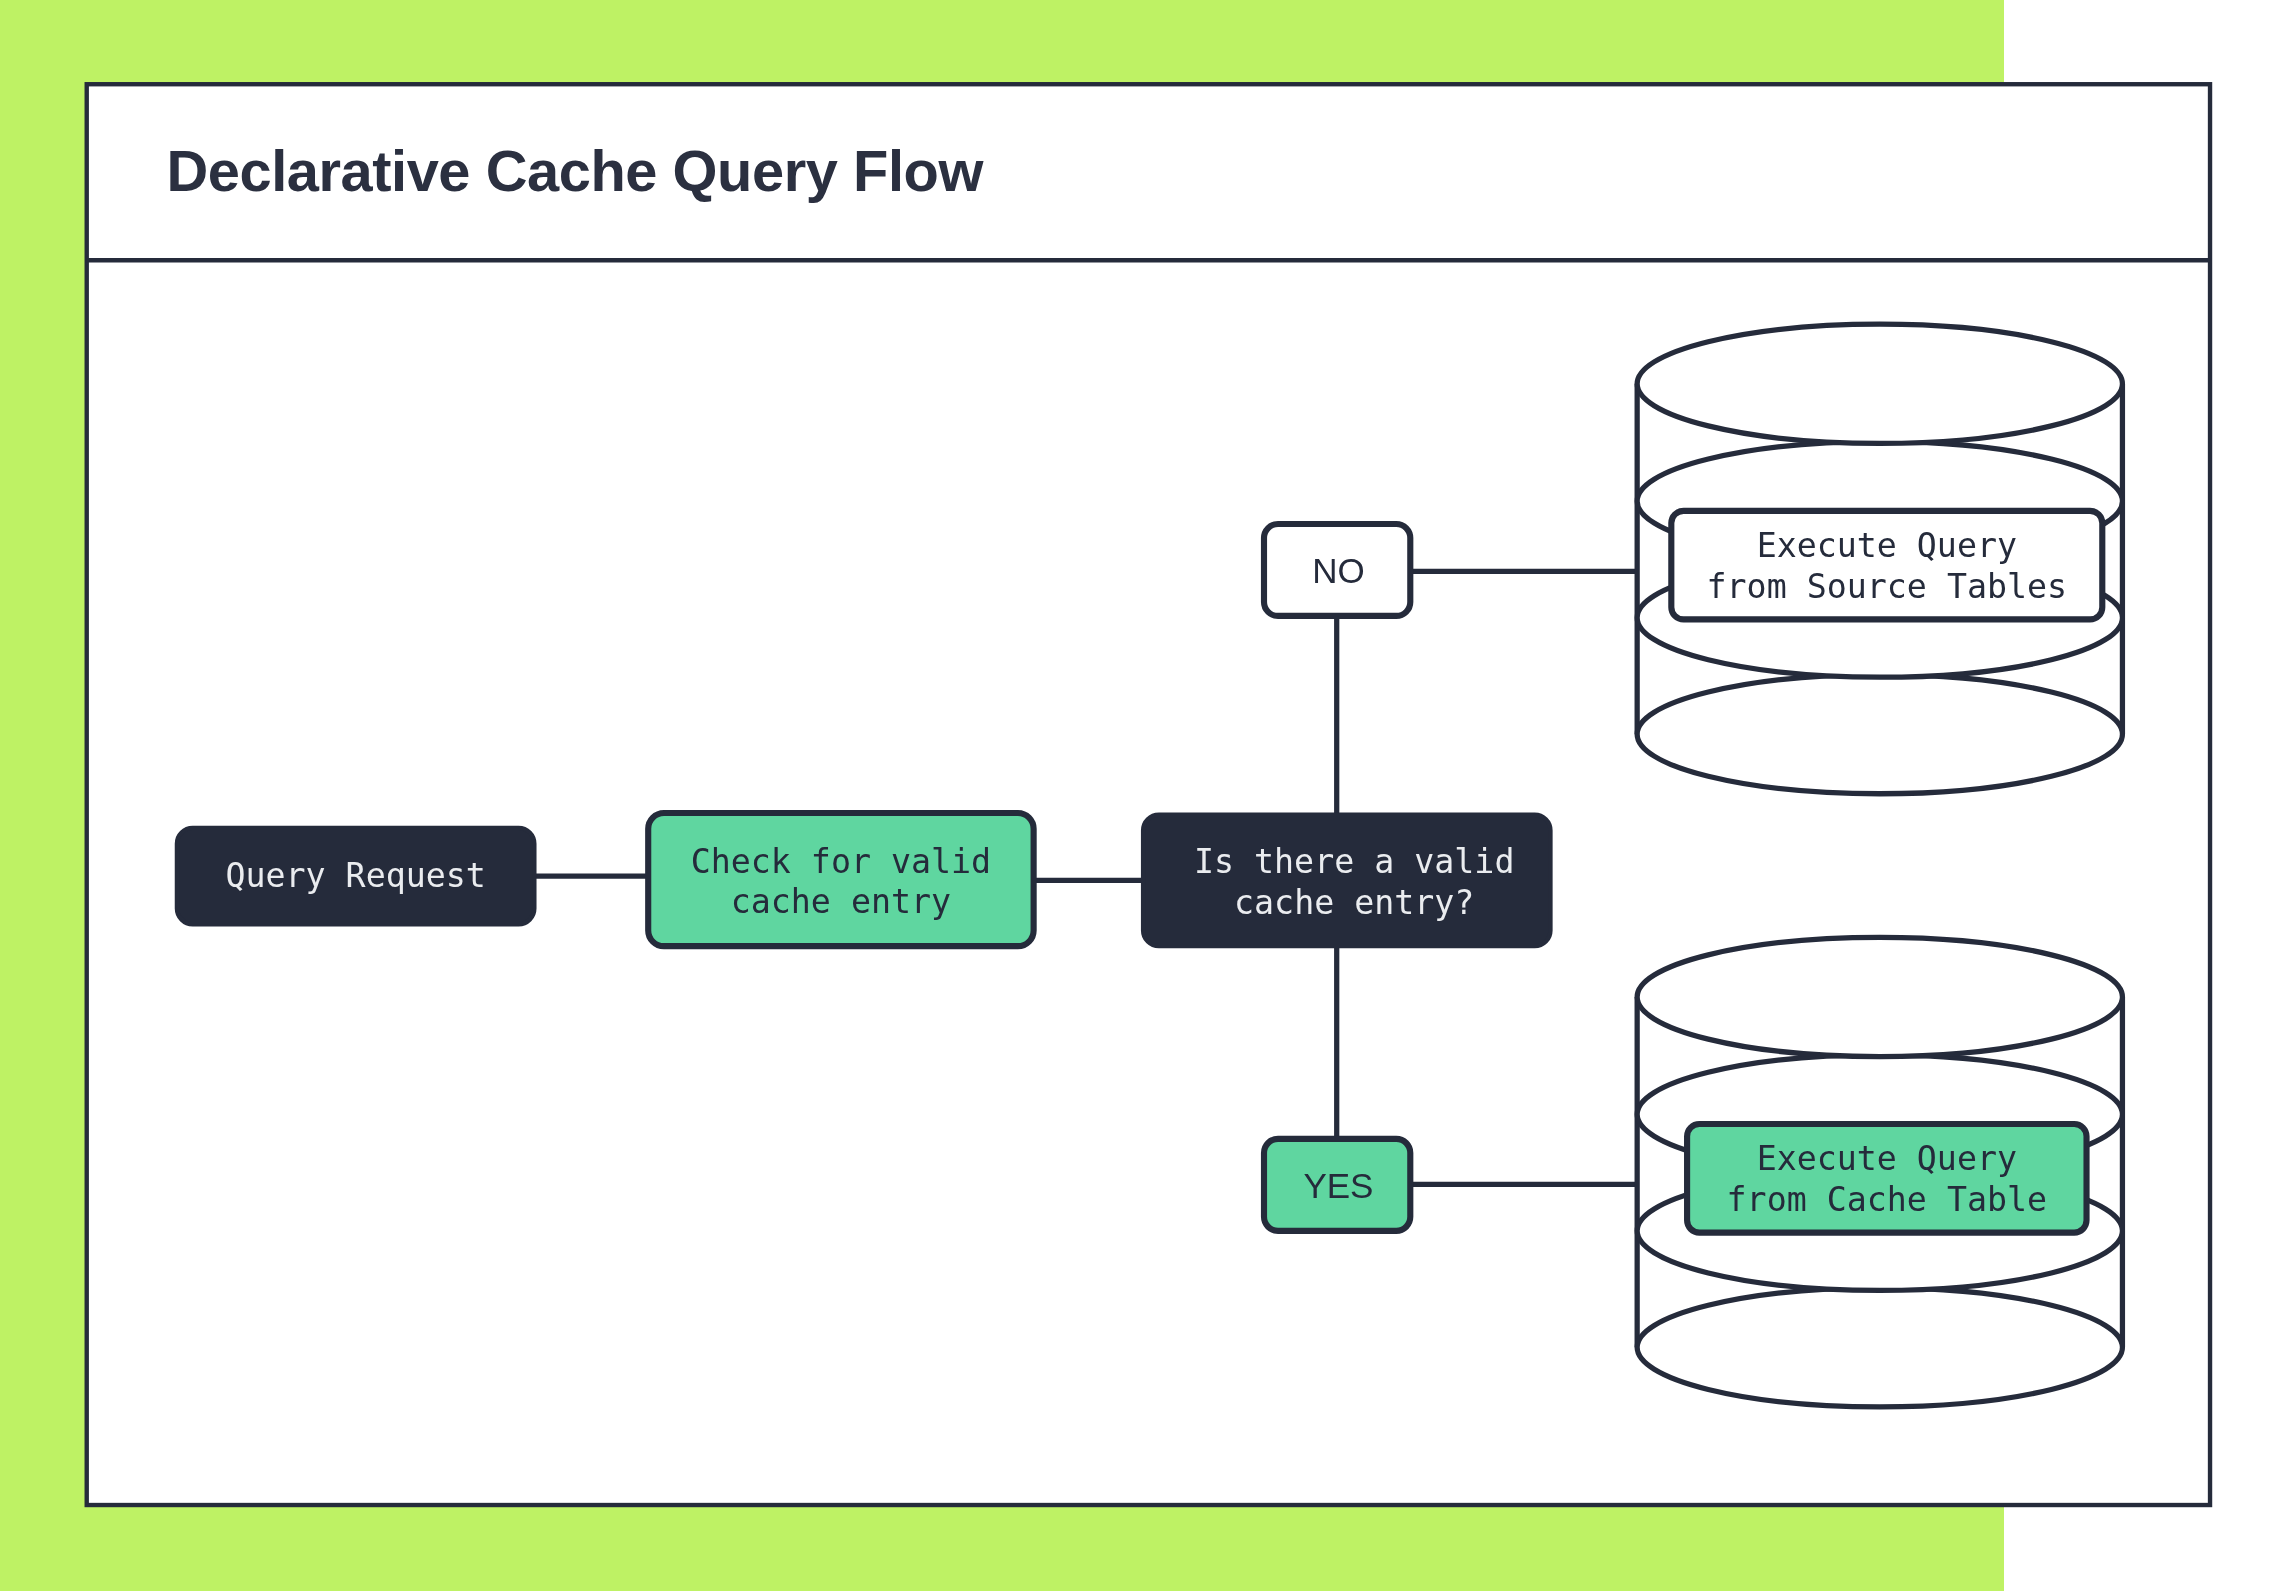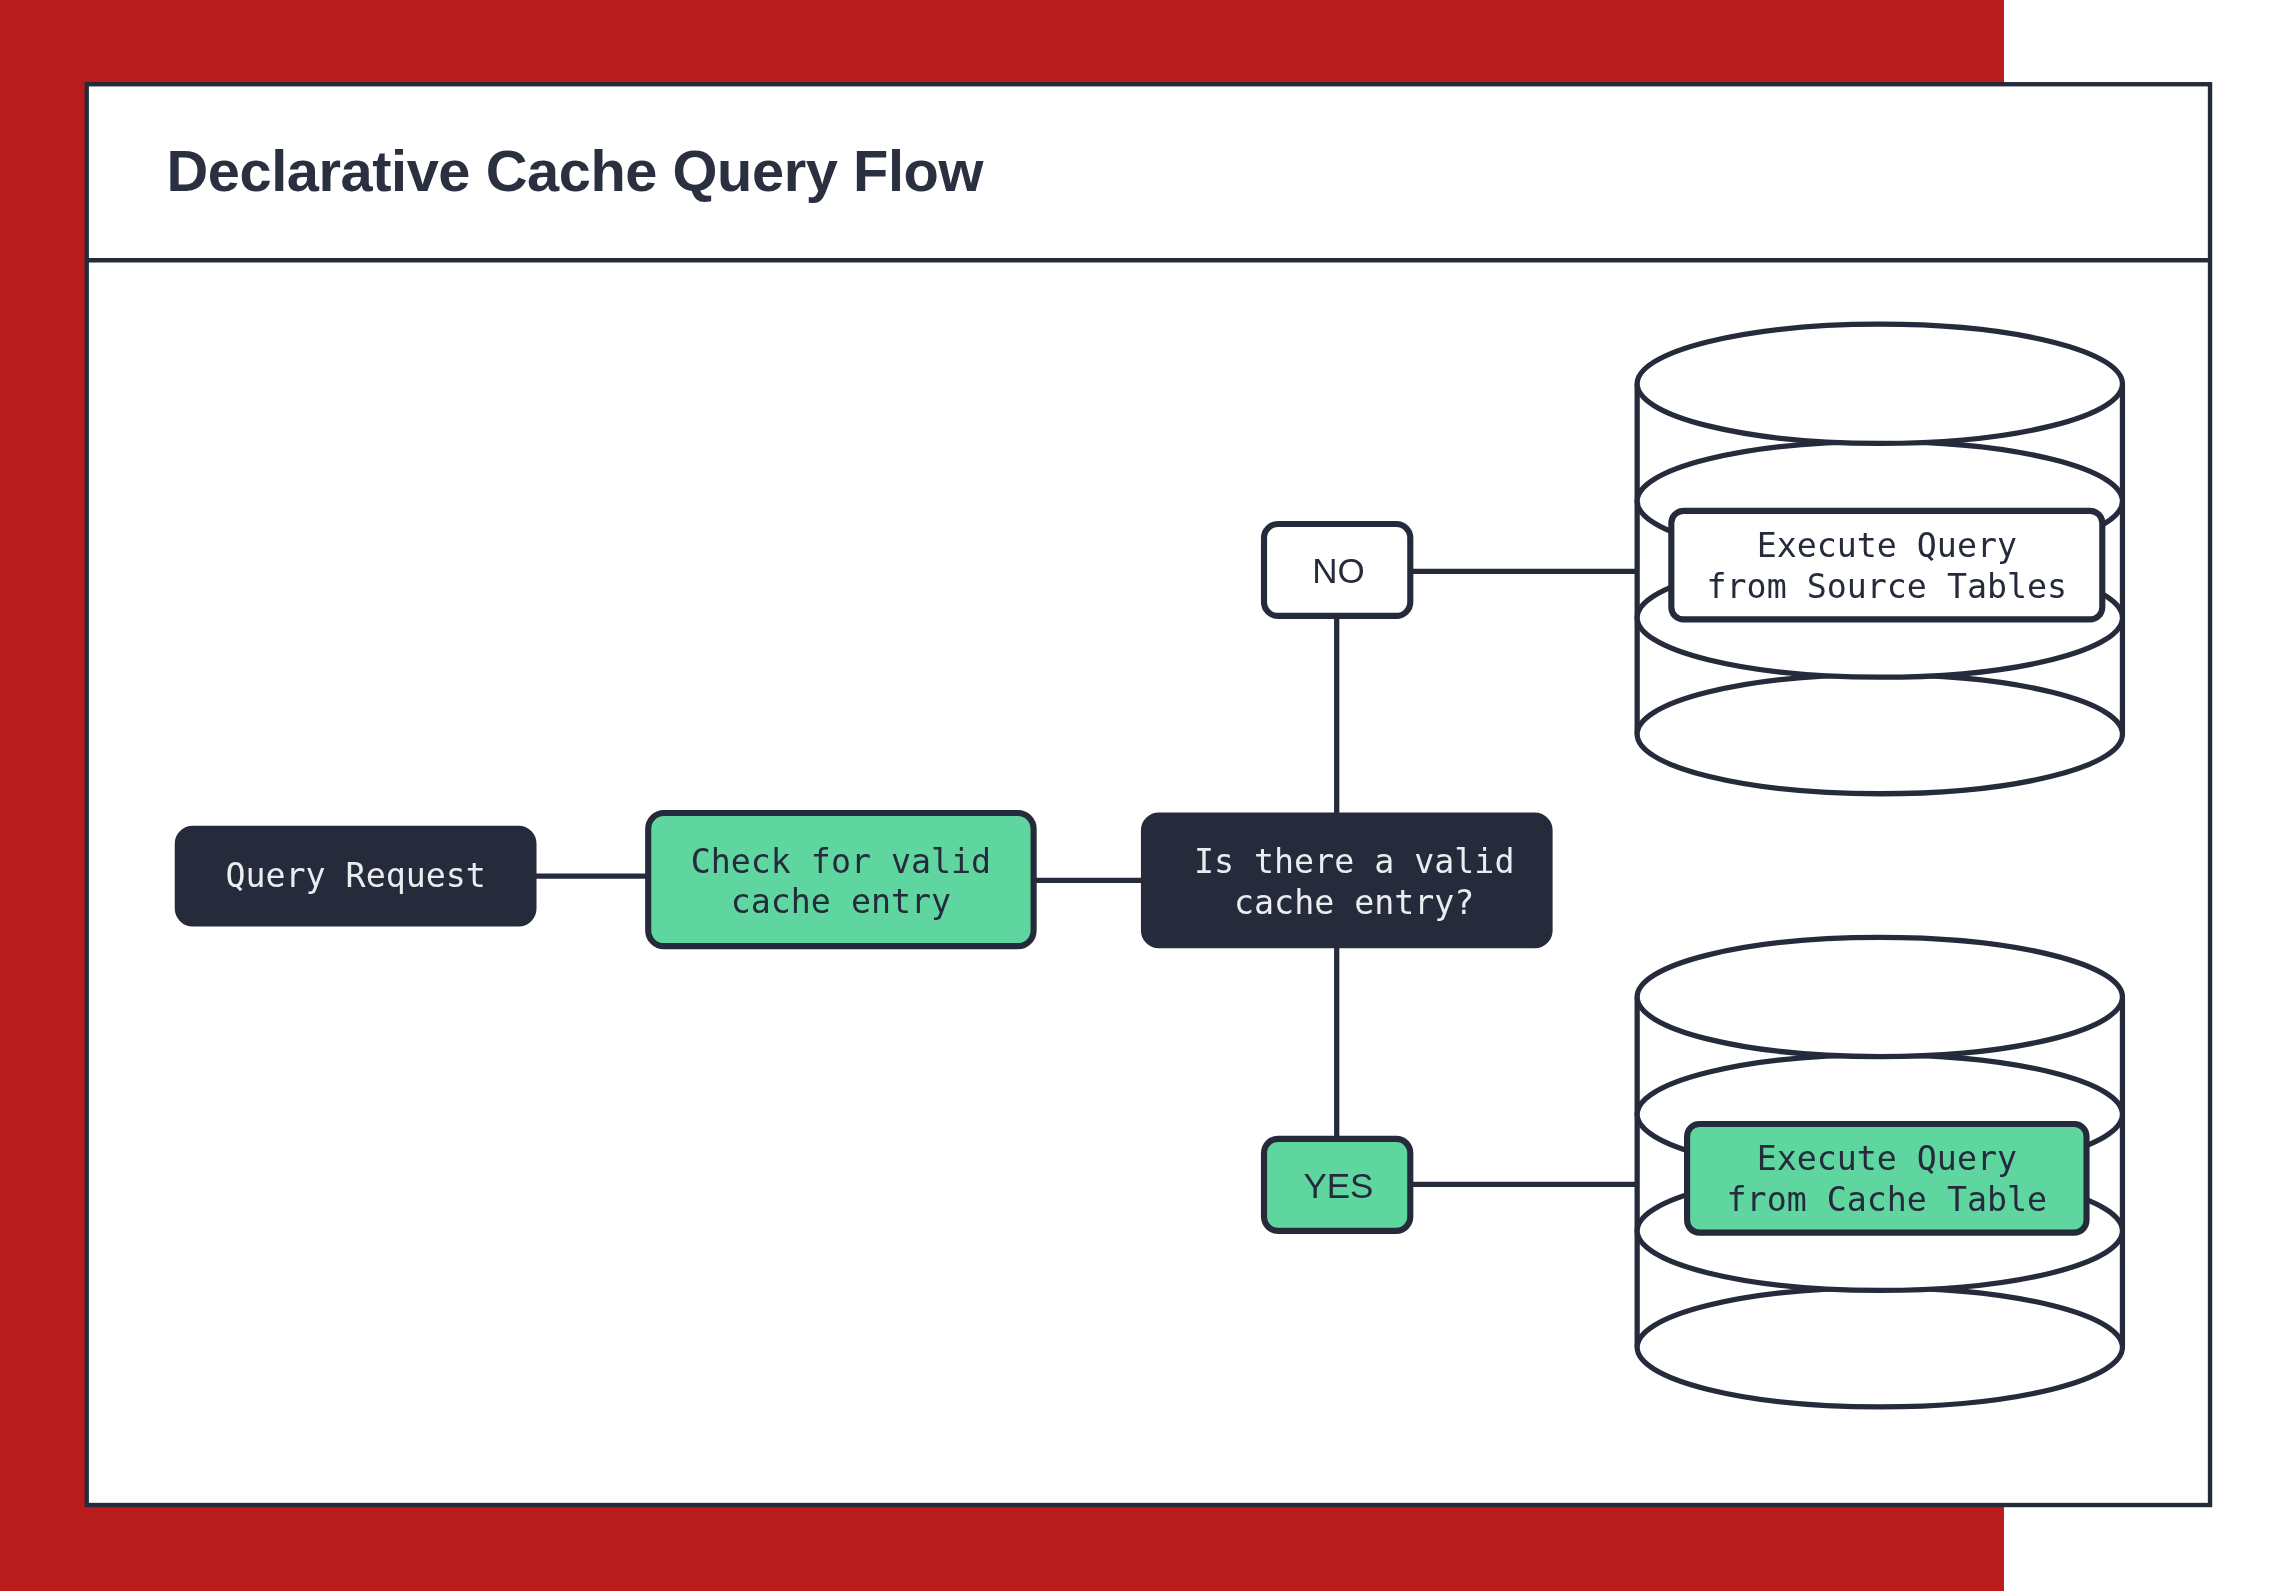--- a/index.html
+++ b/index.html
@@ -10,21 +10,21 @@
   body {
     width: 2295px;
     height: 1591px;
     font-family: "Liberation Sans", sans-serif;
     overflow: hidden;
   }
   #stage {
     position: relative;
     width: 2004px;
     height: 1591px;
-    background: #b91c1c;
+    background: #bef264;
   }
   #diagram {
     position: absolute;
     top: 0;
     left: 0;
     width: 2295px;
     height: 1591px;
   }
   .frame-rect {
     fill: #ffffff;

